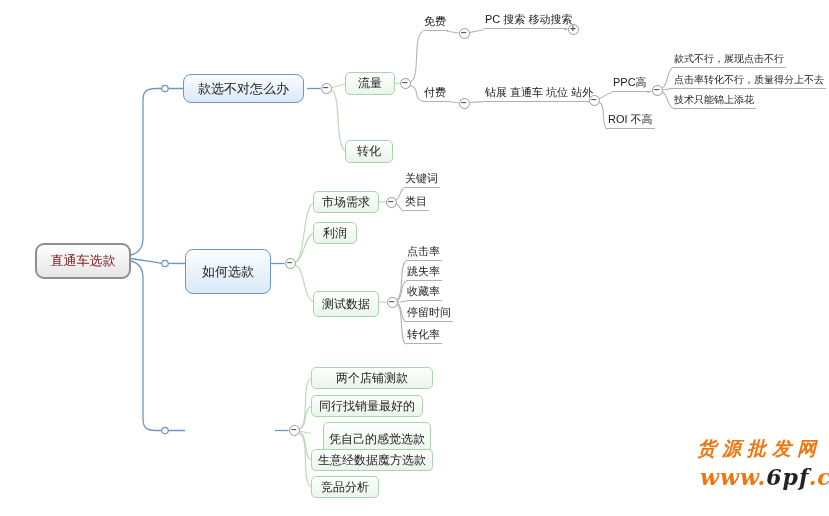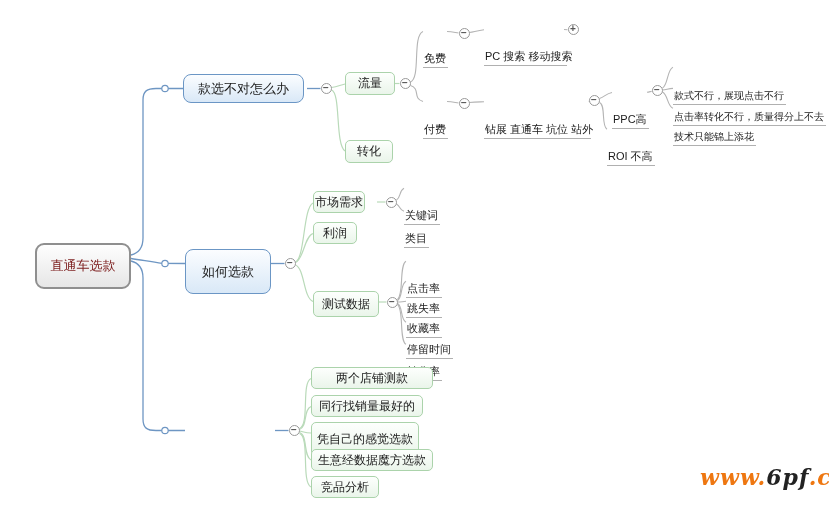--- a/index.html
+++ b/index.html
@@ -21,21 +21,21 @@
     border:1px solid #6b96c5; border-radius:8px;
     background:linear-gradient(#fbfdff,#d9e8f7); font-size:13px;
   }
   .green {
     border:1px solid #abd3ab; border-radius:5px;
     background:linear-gradient(#fdfffd,#eaf5ea); font-size:12px;
   }
   .ul {
     position:absolute; font-size:11px; line-height:13px;
     padding:0 2px 2px 1px; border-bottom:1px solid #b0b0b0;
-    color:#1b1b1b; white-space:nowrap; cursor:default;margin-top:37px;
+    color:#1b1b1b; white-space:nowrap; cursor:default;
   }
   .ul.small { font-size:10px; }
   .cc {
     position:absolute; width:11px; height:11px; box-sizing:border-box;
     border:1px solid #999; border-radius:50%; background:#fff;
     color:#555; font-size:10px; line-height:8px; text-align:center;
     font-weight:bold; cursor:pointer; z-index:3;
   }
   .wm1 {
     position:absolute; left:697px; top:436px; color:#ee7711;
@@ -106,62 +106,63 @@
       <path d="M396.5,200 C401,197 399,191 404,188.3"></path>
       <path d="M396.5,204 C401,207 399,209.5 404,211.3"></path>
       <path d="M397.5,299.5 C404,295 399,265 406,261.3"></path>
       <path d="M397.5,300.5 C403,297 400,284.5 406,281.3"></path>
       <path d="M397.5,302 C401,302 402,301.6 406,301.3"></path>
       <path d="M397.5,303.5 C403,306 400,319 406,322.3"></path>
       <path d="M397.5,304.5 C404,309 399,341 406,344.3"></path>
     </g>
   </svg>
 
-  <div class="box root" style="left:35px; top:243px; width:96px; height:46px;">直通车选款</div>
+  <div class="box root" style="left:35px; top:243px; width:96px; height:36px;">直通车选款</div>
 
   <div class="box blue" style="left:183px; top:74px; height:29px; padding:0 14px;">款选不对怎么办</div>
   <div class="box green" style="left:345px; top:72px; height:23px; padding:0 12px;">流量</div>
   <div class="box green" style="left:345px; top:140px; height:23px; padding:0 11px;">转化</div>
 
   <div class="ul" style="left:423px; top:15px;">免费</div>
   <div class="ul" style="left:484px; top:13px; width:80px;">PC 搜索 移动搜索</div>
   <div class="ul" style="left:423px; top:86px;">付费</div>
   <div class="ul" style="left:484px; top:86px; width:104px;">钻展 直通车 坑位 站外</div>
   <div class="ul" style="left:612px; top:76px; width:34px;">PPC高</div>
   <div class="ul small" style="left:673px; top:52px;">款式不行，展现点击不行</div>
   <div class="ul small" style="left:673px; top:73px;">点击率转化不行，质量得分上不去</div>
   <div class="ul small" style="left:673px; top:93px;">技术只能锦上添花</div>
   <div class="ul" style="left:607px; top:113px;">ROI 不高</div>
 
   <div class="box blue" style="left:185px; top:249px; height:45px; padding:0 16px;">如何选款</div>
-  <div class="box green" style="left:313px; top:191px; height:22px; padding:0 1px;">市场需求</div>
+  <div class="box green" style="left:313px; top:191px; height:22px; padding:0 8px;">市场需求</div>
   <div class="box green" style="left:313px; top:222px; height:22px; padding:0 9px;">利润</div>
   <div class="box green" style="left:313px; top:291px; height:22px; padding:12px 8px;">测试数据</div>
 
   <div class="ul" style="left:404px; top:172px;">关键词</div>
   <div class="ul" style="left:404px; top:195px;">类目</div>
   <div class="ul" style="left:406px; top:245px;">点击率</div>
   <div class="ul" style="left:406px; top:265px;">跳失率</div>
   <div class="ul" style="left:406px; top:285px;">收藏率</div>
   <div class="ul" style="left:406px; top:306px;">停留时间</div>
   <div class="ul" style="left:406px; top:328px;">转化率</div>
 
   <div class="box green" style="left:311px; top:367px; height:22px; padding:0 24px;">两个店铺测款</div>
   <div class="box green" style="left:311px; top:395px; height:22px; padding:0 7px;">同行找销量最好的</div>
-  <div class="box green" style="left:311px; top:422px; height:30px; padding:16px 5px;">凭自己的感觉选款</div>
+  <div class="box green" style="left:323px; top:422px; height:30px; padding:16px 5px;">凭自己的感觉选款</div>
   <div class="box green" style="left:311px; top:449px; height:22px; padding:0 6px;">生意经数据魔方选款</div>
   <div class="box green" style="left:311px; top:476px; height:22px; padding:0 9px;">竞品分析</div>
 
   <div class="cc" style="left:320.5px; top:83px;">−</div>
   <div class="cc" style="left:399.5px; top:78px;">−</div>
   <div class="cc" style="left:458.5px; top:27.5px;">−</div>
   <div class="cc" style="left:567.5px; top:24px;">+</div>
   <div class="cc" style="left:458.5px; top:97.5px;">−</div>
   <div class="cc" style="left:588.5px; top:95px;">−</div>
   <div class="cc" style="left:651.5px; top:85px;">−</div>
   <div class="cc" style="left:284.5px; top:258px;">−</div>
   <div class="cc" style="left:385.5px; top:196.5px;">−</div>
   <div class="cc" style="left:386.5px; top:296.5px;">−</div>
   <div class="cc" style="left:288.5px; top:425px;">−</div>
 
+  <div class="wm1">货源批发网</div>
   <div class="wm2"><span class="o">www.</span><span class="k">6pf</span><span class="o">.c</span></div>
 
 </div>
 
 </body></html>

